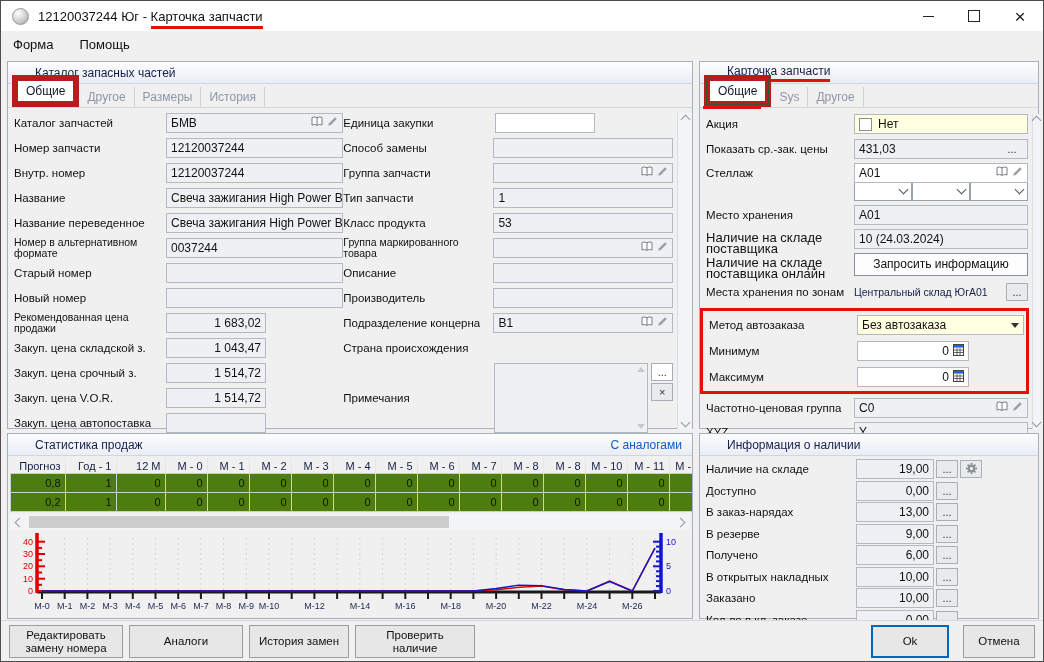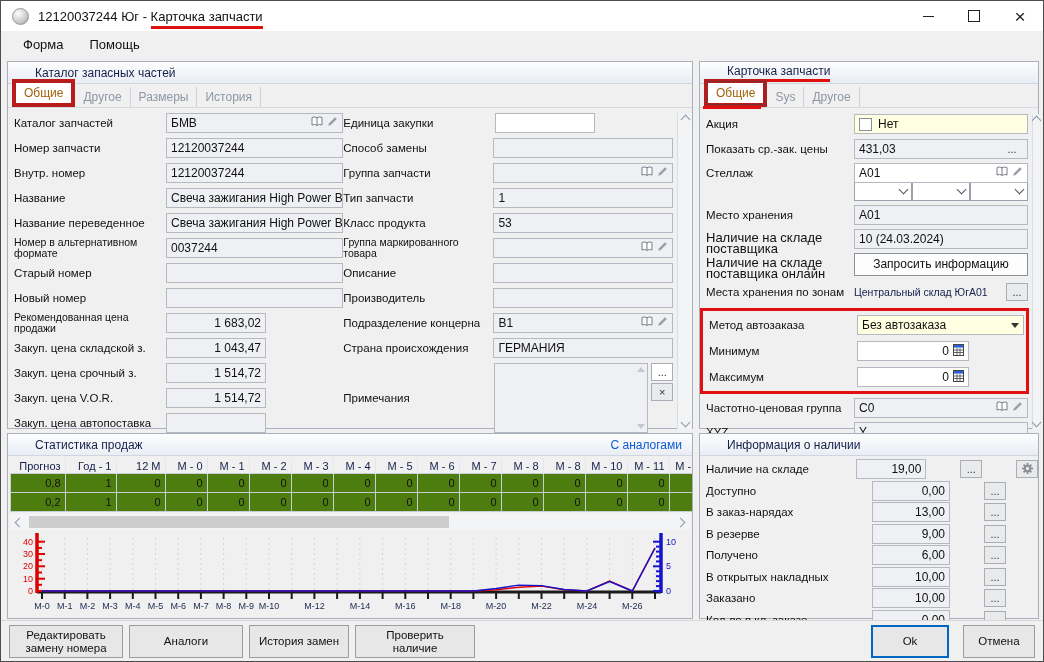--- a/index.html
+++ b/index.html
@@ -8,28 +8,28 @@
   .titlebar{position:absolute;left:0;top:0;width:100%;height:30px;background:#ffffff;display:flex;align-items:center;box-sizing:border-box;}
   .appicon{width:15px;height:15px;border-radius:50%;margin:0 9px 0 11px;background:radial-gradient(circle at 35% 30%,#ffffff,#c9c9c9 60%,#9a9a9a);border:1px solid #9a9a9a;}
   .title{font-size:13px;color:#111;}
   .title .hl{border-bottom:3px solid #e01010;padding-bottom:2px;}
   .wctrls{margin-left:auto;display:flex;height:100%;}
   .wbtn{width:46px;height:100%;display:flex;align-items:center;justify-content:center;color:#222;}
   .minbar{width:11px;height:1px;background:#222;}
   .maxbox{width:10px;height:10px;border:1px solid #222;}
   .closex{font-size:19px;line-height:1;font-weight:400;}
   
-  .menubar{position:absolute;left:0;top:30px;width:100%;height:27px;display:flex;align-items:center;gap:26px;padding-left:22px;font-size:13px;color:#111;box-sizing:border-box;}
+  .menubar{position:absolute;left:0;top:30px;width:100%;height:27px;display:flex;align-items:center;gap:26px;padding-left:12px;font-size:13px;color:#111;box-sizing:border-box;}
   
   .panel{position:absolute;background:#f0f0f0;border:1px solid #a8b0bb;box-sizing:border-box;}
   .phead{height:21px;display:flex;align-items:center;padding-left:27px;padding-right:10px;font-size:12px;color:#14204a;background:linear-gradient(#fdfdfe,#e9edf4);border-bottom:1px solid #cfd6df;}
   .phead .hl2{border-bottom:3px solid #e01010;padding-bottom:1px;}
   .tabsrow{position:relative;height:23px;display:flex;align-items:flex-end;padding-left:4px;font-size:12px;color:#8d97a5;border-bottom:1px solid #d6dae0;}
   .tab{padding:3px 8px;border-right:1px solid #cdd3da;}
-  .tab.active{background:#ffffff;border:4px solid #b91c1c;color:#a16207;}
+  .tab.active{background:#ffffff;border:6px solid #b91c1c;color:#0f172a;}
   .tab.focusbox{outline:1px dotted #444;outline-offset:-3px;}
   .redtabline{position:absolute;left:3px;top:22px;width:58px;height:3px;background:#e01010;}
   
   .fbody{display:flex;padding:5px 0 0 6px;height:calc(100% - 45px);box-sizing:border-box;}
   .col1{width:336px;}
   .col2{width:330px;}
   .frow{display:flex;align-items:center;height:20px;margin-bottom:5px;}
   .lbl{width:152px;font-size:11.5px;line-height:11px;color:#111;padding-right:4px;box-sizing:border-box;}
   .lbl.sm{font-size:10.5px;}
   .fld{position:relative;height:20px;background:#eef0f3;border:1px solid #b4b9c1;display:flex;align-items:center;padding:0 4px;font-size:12px;color:#111;box-sizing:border-box;overflow:hidden;white-space:nowrap;}
@@ -66,21 +66,21 @@
   .statshead{display:flex;align-items:center;}
   .statslink{margin-left:auto;color:#0b5bd3;font-size:12px;}
   table.stats{border-collapse:collapse;table-layout:fixed;width:700px;margin:2px 0 0 2px;font-size:11px;}
   table.stats th{font-weight:normal;color:#14204a;text-align:right;padding:2px 4px 1px 0;border-right:1px solid #e3e6ea;white-space:nowrap;overflow:hidden;}
   table.stats td{background:#4d7c0f;border:1px solid #c9ced4;text-align:right;padding:1px 4px 1px 0;color:#111;height:16px;}
   table.stats th:nth-child(1){width:50px;text-align:right;}
   table.stats th:nth-child(2){width:46px;}
   table.stats th:nth-child(3){width:44px;}
   table.stats th,table.stats td{width:37px;}
   
-  .avrow{display:flex;align-items:center;height:20px;margin-bottom:1.5px;padding-left:6px;gap:16px;}
+  .avrow{display:flex;align-items:center;height:20px;margin-bottom:1.5px;padding-left:6px;}
   .avlbl{width:150px;font-size:11.5px;color:#111;}
   .avgap{width:2px;}
   
   .footer{position:absolute;left:0;top:619px;width:100%;height:42px;border-top:1px solid #d9d9d9;background:#f0f0f0;display:flex;align-items:center;box-sizing:border-box;padding:0 8px;}
   .btn{height:33px;background:#e7e7e7;border:1px solid #9d9d9d;font-size:11.5px;color:#111;display:flex;align-items:center;justify-content:center;text-align:center;line-height:13px;margin-right:6px;box-sizing:border-box;padding:0 8px;}
   .btn.b1{width:114px;} .btn.b2{width:114px;} .btn.b3{width:100px;} .btn.b4{width:120px;} .btn.b5{width:136px;}
   .btn.ok{width:78px;border:2px solid #0067c0;margin-left:auto;margin-right:14px;}
   .btn.cancel{width:72px;margin-right:0;}
   .checkbox{width:13px;height:13px;background:#fff;border:1px solid #8a9099;margin-right:6px;box-sizing:border-box;}
   .notearea{position:relative;width:156px;height:70px;background:#eef0f3;border:1px solid #b4b9c1;box-sizing:border-box;}
@@ -292,23 +292,20 @@
                     <line x1="6" y1="1.8" x2="6" y2="9.3" stroke="#6b6f76" stroke-width="0.9"></line>
                   </svg></span>
                 <span><svg width="11" height="11" viewBox="0 0 11 11">
                     <path d="M1.2 9.8 L2 7.2 L8 1.2 L9.8 3 L3.8 9 Z" fill="#9aa0a8"></path>
                   </svg></span>
               </span>
             </div>
           </div>
         <div class="frow">
             <span class="lbl">Страна происхождения</span>
-          <div class="fld w182">
-              <span>ГЕРМАНИЯ</span>
-            </div>
           </div>
         <div class="frow" style="height:70px;align-items:center;">
           <span class="lbl">Примечания</span>
           <div class="notearea">
             <span class="notetri up"></span>
             <span class="notetri down"></span>
           </div>
           <div class="notebtns">
             <div class="minibtn" style="background:#fff;">...</div>
             <div class="minibtn">×</div>

